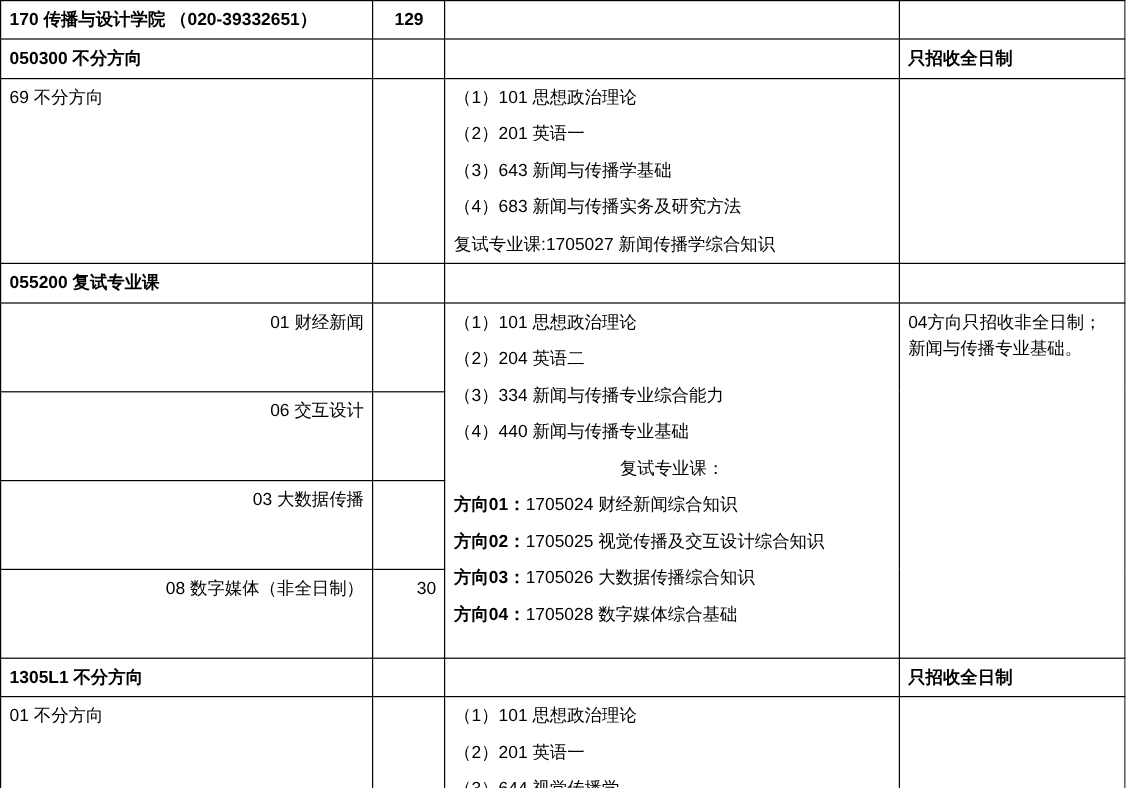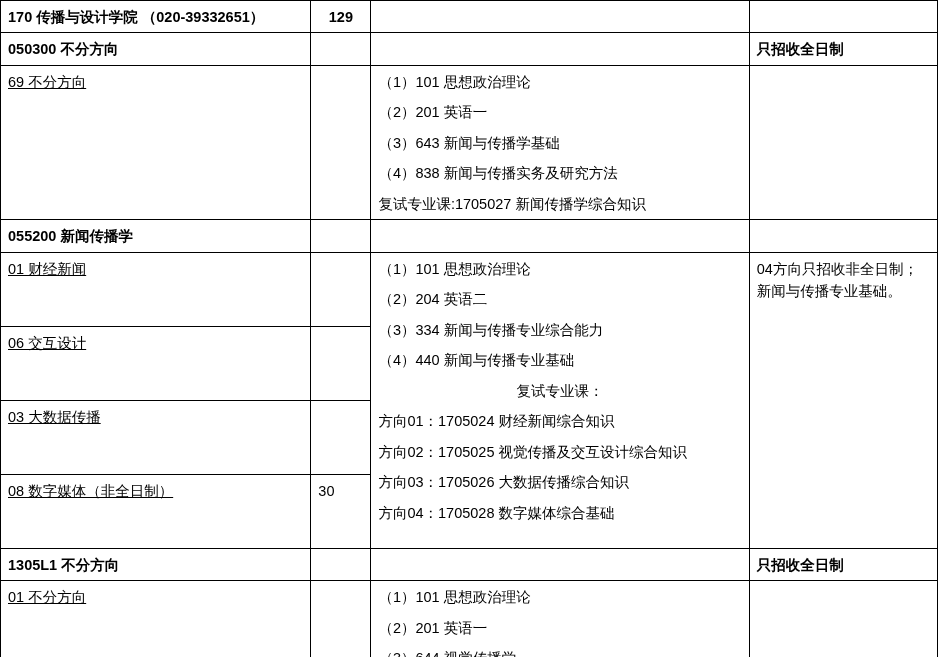--- a/index.html
+++ b/index.html
@@ -41,55 +41,54 @@
   .bold { font-weight: bold; }
 
   .hdr-row td {
     font-weight: bold;
   }
   .major-row td {
     font-weight: bold;
   }
   .dir-cell {
     height: 56px;
-    text-decoration: underline;
   }
   .subj-line {
     white-space: nowrap;
   }
   .subj-list p {
     margin: 0 0 8px 0;
   }
   .subj-list p:last-child {
     margin-bottom: 0;
   }
   .retest-label {
     margin: 0 0 6px 0;
     text-align: center;
   }
   .dirline {
     margin: 0 0 8px 0;
   }
   .dirline:last-child { margin-bottom: 0; }
   .dirline .dk {
-    font-weight: normal;
+    font-weight: bold;
   }
   .note-cell {
     line-height: 1.6;
   }
   .num-cell {
     text-align: center;
     padding-top: 5px;
   }
   .num-bottom {
-    text-align: left;
+    text-align: right;
     vertical-align: bottom;
     padding-bottom: 6px;
   }
-  .tall-64 { height: 64px; }
+  .tall-64 { height: 64px; text-align: right; }
 </style>
 </head>
 <body>
 
 <div class="sheet">
   <table class="catalog">
     <colgroup>
       <col class="c1">
         <col class="c2">
         <col class="c3">
@@ -117,30 +116,30 @@
         <td></td>
         <td class="note-cell">只招收全日制</td>
       </tr>
       <tr>
         <td class="dir-cell" style="height:128px;">69 不分方向</td>
         <td class="num-cell"></td>
         <td class="subj-list">
           <p class="subj-line">（1）101 思想政治理论</p>
           <p class="subj-line">（2）201 英语一</p>
           <p class="subj-line">（3）643 新闻与传播学基础</p>
-          <p class="subj-line">（4）838 新闻与传播实务及研究方法</p>
+          <p class="subj-line">（4）683 新闻与传播实务及研究方法</p>
           <p class="subj-line">复试专业课:1705027 新闻传播学综合知识</p>
         </td>
         <td></td>
       </tr>
 
       <tr class="major-row">
         <td>
           <span class="bold">055200</span>
-          <span class="bold">新闻传播学</span>
+          <span class="bold">复试专业课</span>
         </td>
         <td></td>
         <td></td>
         <td></td>
       </tr>
 
       <tr>
         <td class="dir-cell tall-64">01 财经新闻</td>
         <td class="num-cell"></td>
         <td class="subj-list" rowspan="4">

